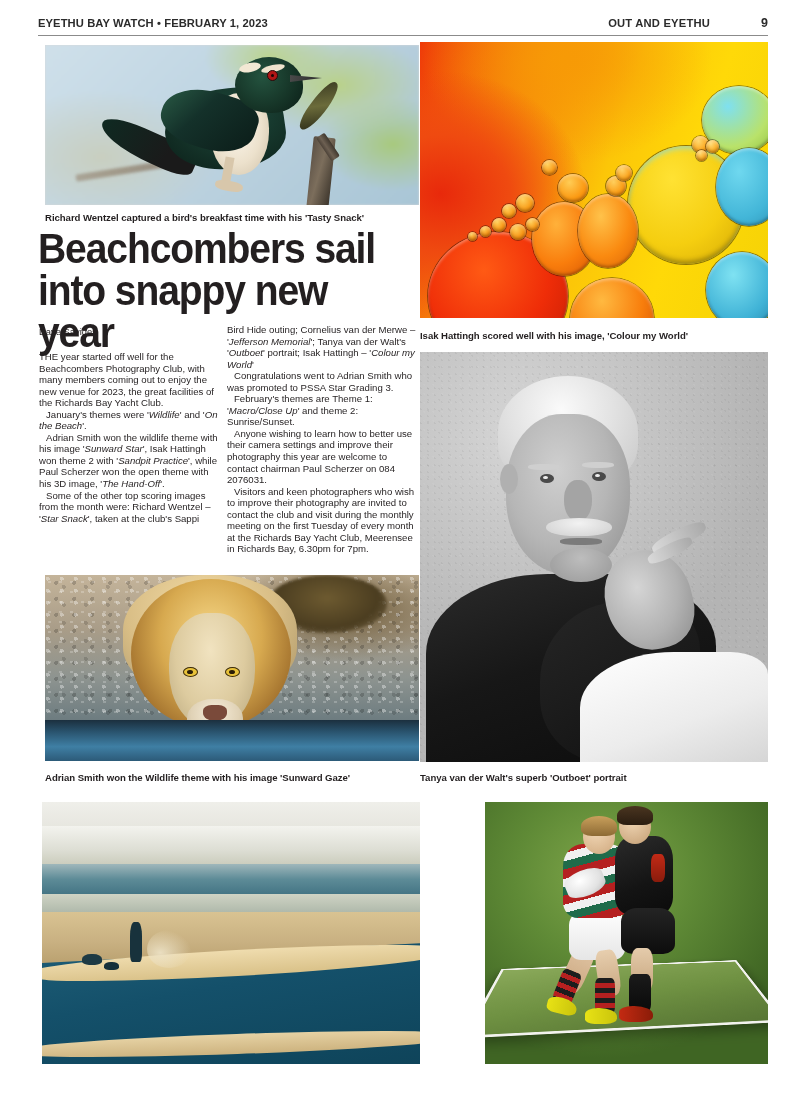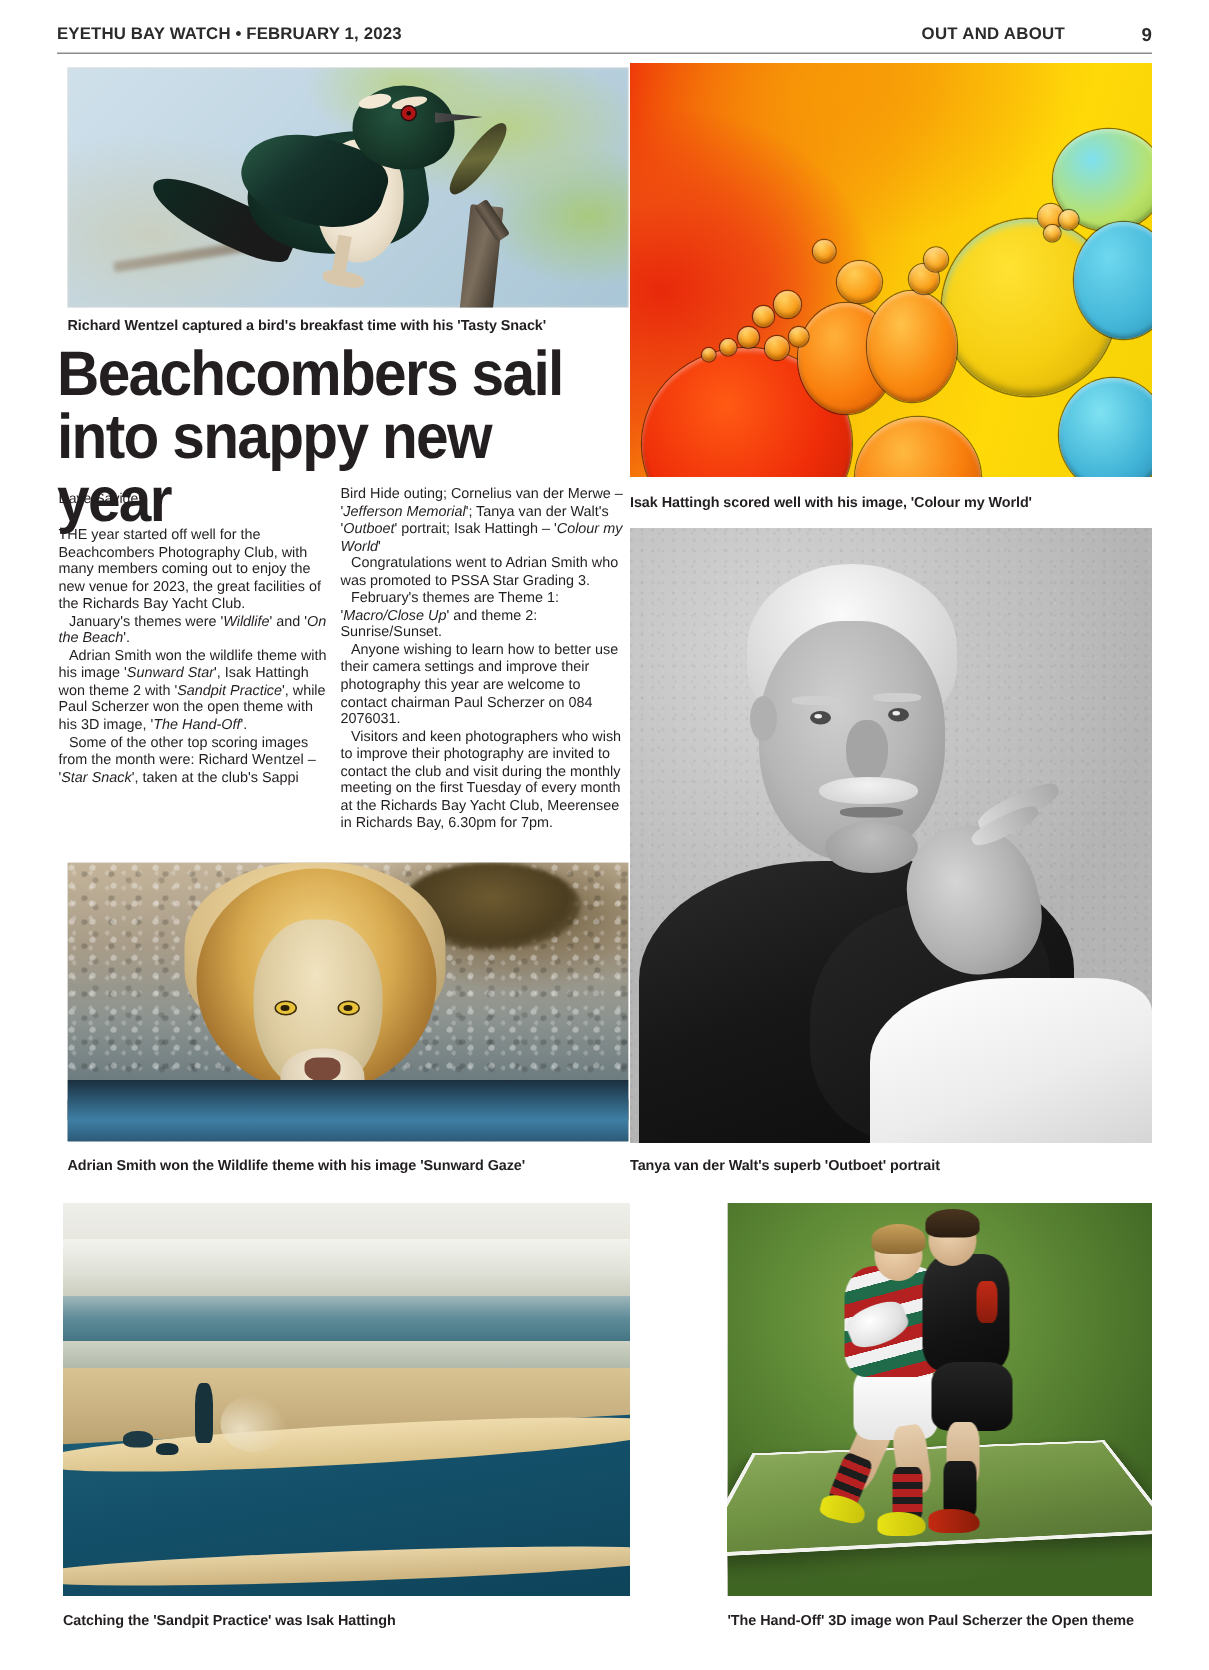--- a/index.html
+++ b/index.html
@@ -384,21 +384,21 @@
   .rb-ball { position:absolute; background: radial-gradient(ellipse at 40% 35%, #fff 0%, #e2e2e2 60%, #b9b9b9 100%); border-radius:50%/32%; transform:rotate(-22deg); }
 </style>
 </head>
 <body>
 
 <div class="page">
 
   <div class="masthead">
     <div class="masthead-left">EYETHU BAY WATCH • FEBRUARY 1, 2023</div>
     <div class="masthead-spacer"></div>
-    <div class="masthead-section">OUT AND ABOUT</div>
+    <div class="masthead-section">OUT AND EYETHU</div>
     <div class="masthead-page">9</div>
   </div>
   <div class="masthead-rule"></div>
 
   <div class="photo" style="left:45px; top:45px; width:374px; height:160px;">
     <div class="photo-inner">
       <div class="bird-sky"></div>
       <div class="bird-branch" style="left:265px; top:92px; width:22px; height:72px; transform:rotate(6deg);
                   background:linear-gradient(100deg,#5b5045,#7c6e5c 45%,#3a332a);"></div>
       <div class="bird-branch" style="left:278px; top:88px; width:10px; height:28px; transform:rotate(-34deg);"></div>
@@ -557,21 +557,20 @@
       <div class="bc-ridge" style="left:-20px; top:232px; width:430px; height:20px;
                   transform: rotate(-2deg);
                   background:linear-gradient(180deg,#e6d2a4 0%, #cdb37f 100%);"></div>
 
       <div class="bc-spray" style="left:105px; top:128px; width:44px; height:38px;"></div>
       <div class="bc-person" style="left:88px; top:120px; width:12px; height:40px;"></div>
       <div class="bc-dog" style="left:40px; top:152px; width:20px; height:11px;"></div>
       <div class="bc-dog" style="left:62px; top:160px; width:15px; height:8px; background:#16303a;"></div>
     </div>
   </div>
-  <div class="caption" style="left:42px; top:1075px; width:378px;">Catching the 'Sandpit Practice' was Isak Hattingh</div>
 
   <div class="photo" style="left:485px; top:802px; width:283px; height:262px;">
     <div class="photo-inner">
       <div class="rb-bg"></div>
 
       <div class="rb-plane" style="left:4px; top:138px; width:272px; height:104px;
                   transform: perspective(260px) rotateX(52deg) rotate(-4deg);"></div>
 
       <div class="rb-leg" style="left:82px; top:140px; width:22px; height:52px;
                   background:linear-gradient(180deg,#e2c7a6,#c9a57e); transform:rotate(24deg);"></div>
@@ -611,15 +610,14 @@
       <div class="rb-p-body" style="left:136px; top:106px; width:54px; height:46px;
                   background:linear-gradient(180deg,#242424,#0d0d0d);"></div>
       <div class="rb-leg" style="left:146px; top:146px; width:22px; height:44px;
                   background:linear-gradient(180deg,#e4cbab,#c6a47c);"></div>
       <div class="rb-sock" style="left:144px; top:172px; width:22px; height:38px;
                   background:linear-gradient(180deg,#1a1a1a,#0a0a0a);"></div>
       <div class="rb-boot" style="left:134px; top:204px; width:34px; height:16px;
                   background:linear-gradient(90deg,#c42a12,#8a1c08);"></div>
     </div>
   </div>
-  <div class="caption" style="left:485px; top:1075px; width:300px;">'The Hand-Off' 3D image won Paul Scherzer the Open theme</div>
 
 </div>
 
 </body></html>

